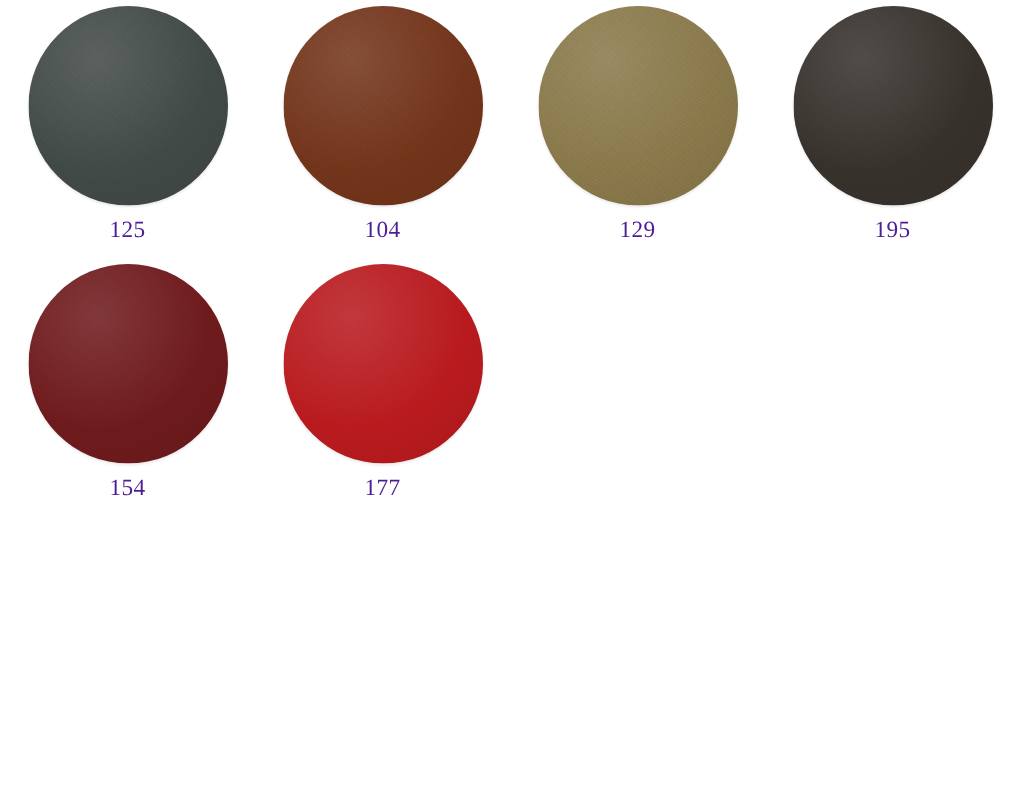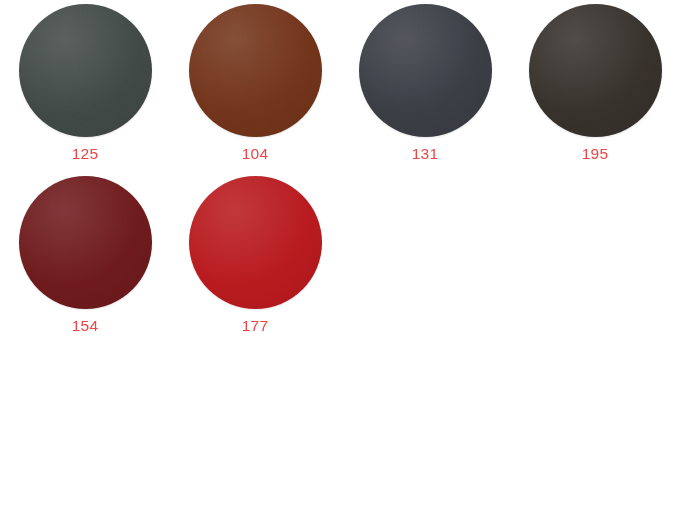--- a/index.html
+++ b/index.html
@@ -71,41 +71,42 @@
         rgba(255,255,255,0.045) 1px,
         rgba(0,0,0,0.040) 1px,
         rgba(0,0,0,0.040) 2px);
     mix-blend-mode: overlay;
   }
 
   .swatch-label {
     margin-top: 9px;
     font-size: 15.5px;
     line-height: 1;
-    color: #ef4444;
+    color: #4c1d95;
     letter-spacing: 0.2px;
     text-align: center;
     user-select: none;
+    font-family: Liberation Serif, serif;
   }
 </style>
 </head>
 <body>
 
 <div id="swatch-grid" style="background: rgb(255, 255, 255);">
     <div class="swatch-cell">
       <div class="swatch-disc" style="background-color: rgb(65, 73, 71);"></div>
       <div class="swatch-label">125</div>
     </div>
     <div class="swatch-cell">
       <div class="swatch-disc" style="background-color: rgb(114, 52, 26);"></div>
       <div class="swatch-label">104</div>
     </div>
     <div class="swatch-cell">
-      <div class="swatch-disc" style="background-color: rgb(58, 61, 68);"></div>
-      <div class="swatch-label">131</div>
+      <div class="swatch-disc" style="background-color: rgb(137, 120, 74);"></div>
+      <div class="swatch-label">129</div>
     </div>
     <div class="swatch-cell">
       <div class="swatch-disc" style="background-color: rgb(55, 49, 44);"></div>
       <div class="swatch-label">195</div>
     </div>
     <div class="swatch-cell">
       <div class="swatch-disc" style="background-color: rgb(110, 26, 28);"></div>
       <div class="swatch-label">154</div>
     </div>
     <div class="swatch-cell">

